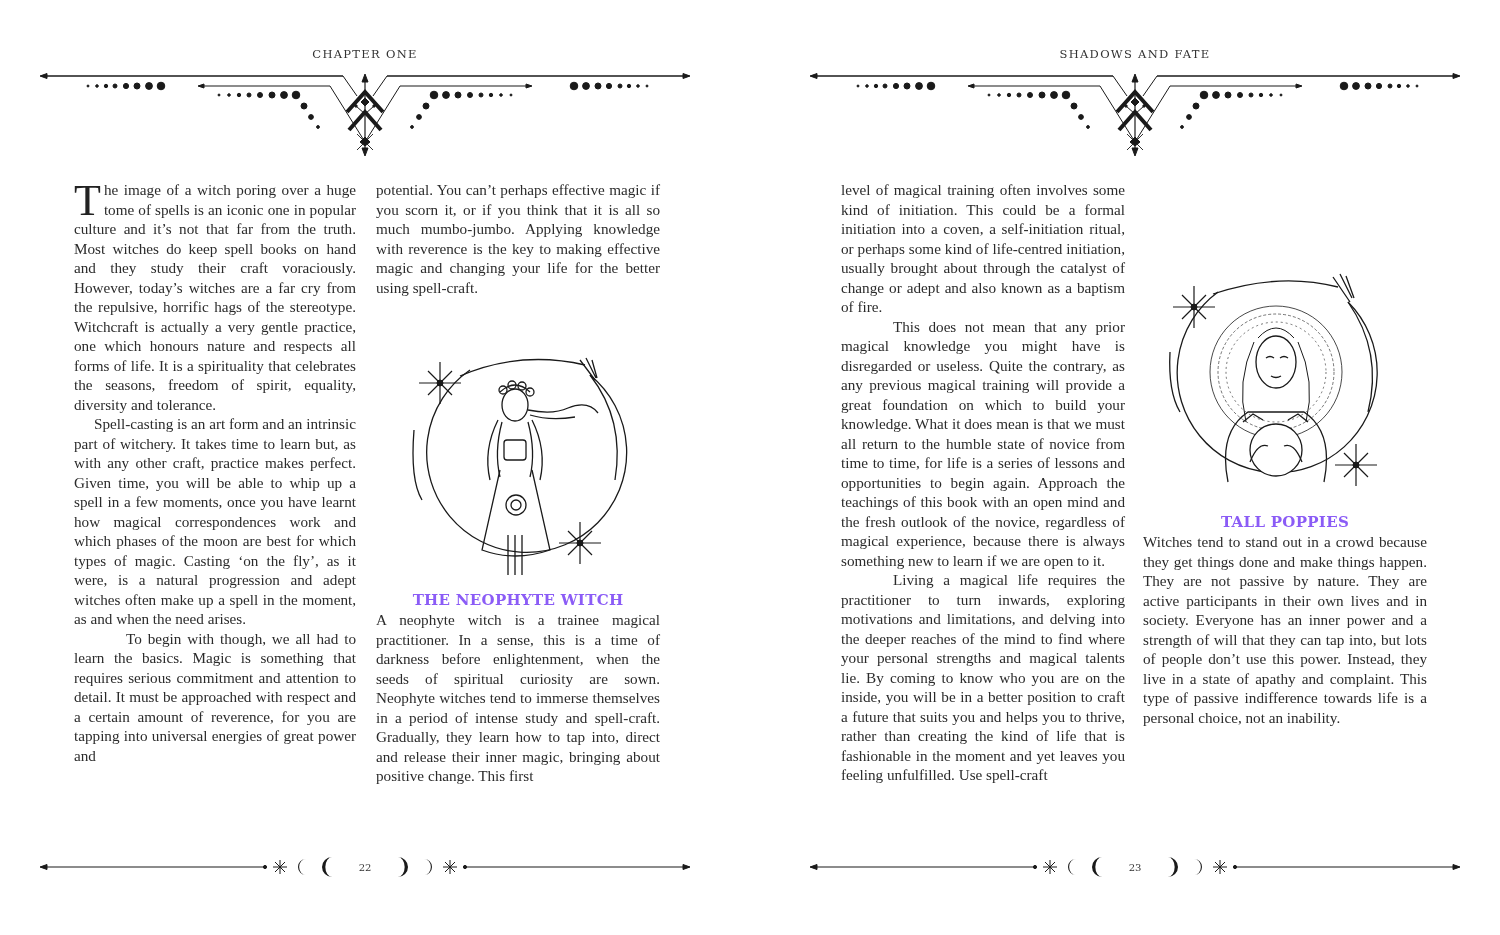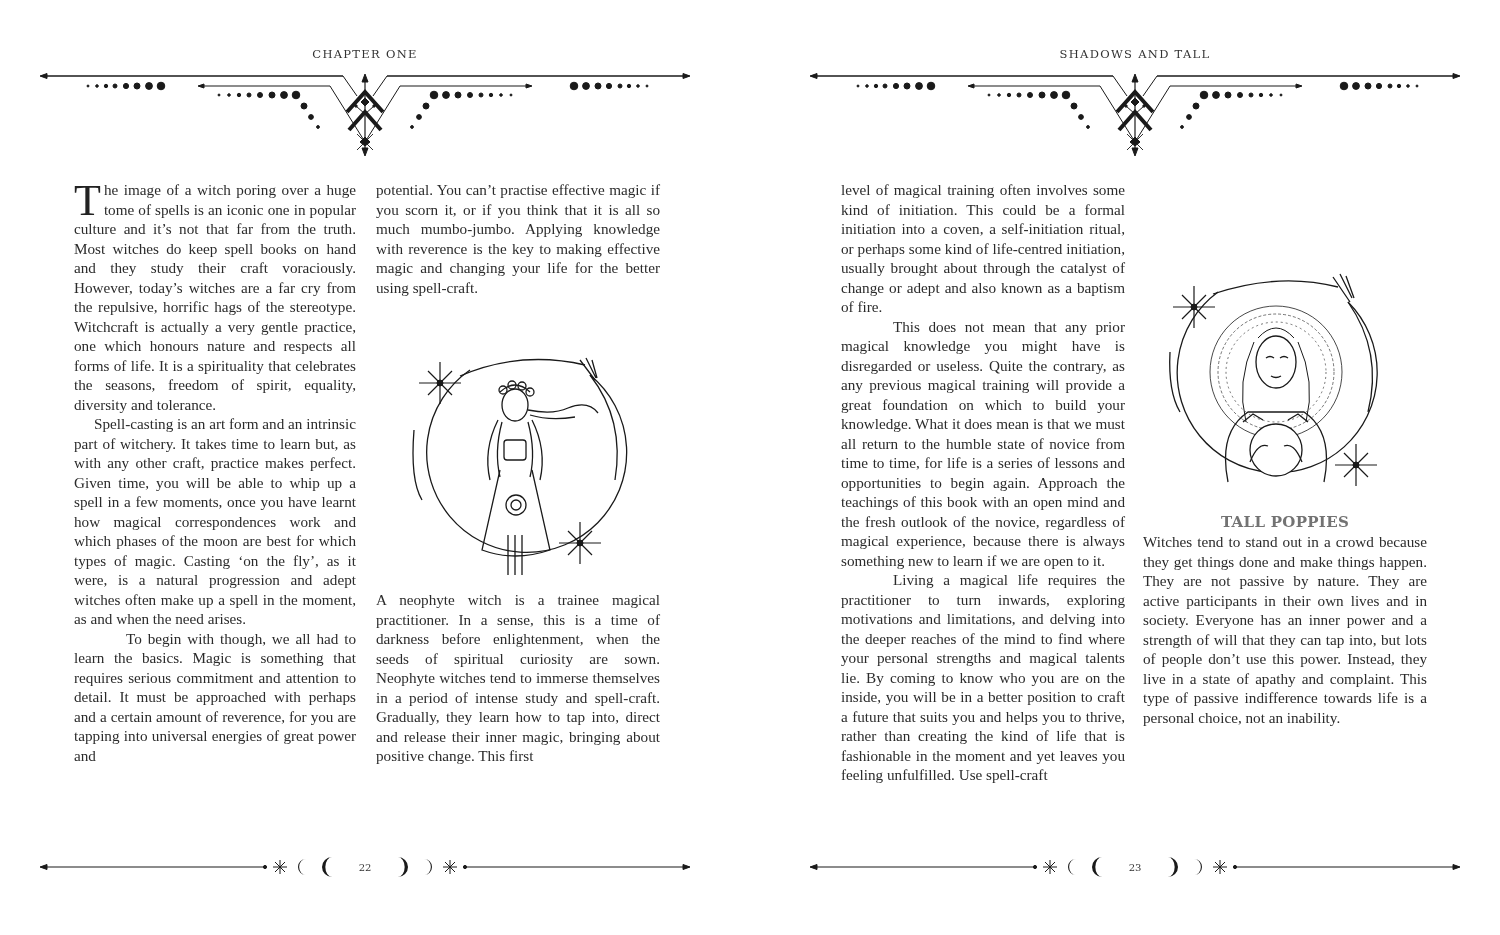--- a/index.html
+++ b/index.html
@@ -12,21 +12,21 @@
                   letter-spacing:1.3px; color:#333; text-align:center; }
   .ornament { position:absolute; top:62px; }
   .footer { position:absolute; top:853px; }
   .folio { font-family:"DejaVu Serif",serif; font-size:10px; fill:#333; }
   .col { position:absolute; font-size:15.2px; line-height:19.5px; color:#2b2b2b; }
   .col p { margin:0; text-align:justify; }
   .col p.indent { text-indent:20px; }
   .col p.bigindent { text-indent:52px; }
   .dropcap { float:left; font-size:44px; line-height:34px; margin:4px 3px 0 0; color:#222; }
   .subhead { font-family:"DejaVu Serif",serif; font-weight:bold; font-size:15px; text-align:center;
-             letter-spacing:0.3px; color:#737373; margin:0; line-height:20px; }
+             letter-spacing:0.3px; color:#8b5cf6; margin:0; line-height:20px; }
   .illus { position:absolute; }
 </style>
 </head>
 <body>
 
 <div class="page left">
   <div class="running-head" style="left:0;width:730px;">CHAPTER ONE</div>
 
   <svg class="ornament" width="730" height="95" viewBox="0 0 730 95">
     <g stroke="#1a1a1a" fill="#1a1a1a">
@@ -92,25 +92,25 @@
       <circle cx="356" cy="44" r="1.2"></circle>
         <circle cx="374" cy="44" r="1.2"></circle>
       <line x1="357" y1="72" x2="373" y2="88" stroke-width="0.9"></line>
       <line x1="373" y1="72" x2="357" y2="88" stroke-width="0.9"></line>
     </g>
   </svg>
 
   <div class="col" style="left:74px; top:180px; width:282px;">
     <p><span class="dropcap">T</span><span>he image of a witch poring over a huge tome of spells is an iconic one in popular culture and it’s not that far from the truth. Most witches do keep spell books on hand and they study their craft voraciously. However, today’s witches are a far cry from the repulsive, horrific hags of the stereotype. Witchcraft is actually a very gentle practice, one which honours nature and respects all forms of life. It is a spirituality that celebrates the seasons, freedom of spirit, equality, diversity and tolerance.</span></p>
     <p class="indent">Spell-casting is an art form and an intrinsic part of witchery. It takes time to learn but, as with any other craft, practice makes perfect. Given time, you will be able to whip up a spell in a few moments, once you have learnt how magical correspondences work and which phases of the moon are best for which types of magic. Casting ‘on the fly’, as it were, is a natural progression and adept witches often make up a spell in the moment, as and when the need arises.</p>
-    <p class="bigindent">To begin with though, we all had to learn the basics. Magic is something that requires serious commitment and attention to detail. It must be approached with perhaps and a certain amount of reverence, for you are tapping into universal energies of great power and</p>
+    <p class="bigindent">To begin with though, we all had to learn the basics. Magic is something that requires serious commitment and attention to detail. It must be approached with respect and a certain amount of reverence, for you are tapping into universal energies of great power and</p>
   </div>
 
   <div class="col" style="left:376px; top:180px; width:284px;">
-    <p>potential. You can’t practise effective magic if you scorn it, or if you think that it is all so much mumbo-jumbo. Applying knowledge with reverence is the key to making effective magic and changing your life for the better using spell-craft.</p>
+    <p>potential. You can’t perhaps effective magic if you scorn it, or if you think that it is all so much mumbo-jumbo. Applying knowledge with reverence is the key to making effective magic and changing your life for the better using spell-craft.</p>
   </div>
 
   <svg class="illus" style="left:400px; top:340px;" width="240" height="240" viewBox="0 0 240 240">
     <g fill="none" stroke="#1a1a1a" stroke-width="1.3">
       <path d="M70,30 A100,100 0 1,0 190,35"></path>
       <path d="M60,36 Q120,10 185,25"></path>
       <path d="M190,35 Q225,80 215,140"></path>
       <path d="M14,90 Q10,140 22,160"></path>
       <path d="M180,20 L195,40 M186,18 L196,38 M192,20 L197,38"></path>
 
@@ -134,20 +134,21 @@
     </g>
     <g fill="#1a1a1a" stroke="#1a1a1a">
       <circle cx="40" cy="43" r="3"></circle>
       <path d="M40,22 L40,64 M19,43 L61,43 M28,31 L52,55 M52,31 L28,55" stroke-width="1.2"></path>
       <circle cx="180" cy="203" r="3"></circle>
       <path d="M180,182 L180,224 M159,203 L201,203 M168,191 L192,215 M192,191 L168,215" stroke-width="1.2"></path>
     </g>
   </svg>
 
   <div class="col" style="left:376px; top:590px; width:284px;">
+    <h3 class="subhead">THE NEOPHYTE WITCH</h3>
     <p>A neophyte witch is a trainee magical practitioner. In a sense, this is a time of darkness before enlightenment, when the seeds of spiritual curiosity are sown. Neophyte witches tend to immerse themselves in a period of intense study and spell-craft. Gradually, they learn how to tap into, direct and release their inner magic, bringing about positive change. This first</p>
   </div>
 
   <svg class="footer" width="730" height="30" viewBox="0 0 730 30">
     <g stroke="#1a1a1a" fill="#1a1a1a">
       <line x1="42" y1="14" x2="265" y2="14" stroke-width="1.2"></line>
       <polygon points="40,14 47,11.5 47,16.5"></polygon>
       <circle cx="265" cy="14" r="1.6"></circle>
       <line x1="465" y1="14" x2="688" y2="14" stroke-width="1.2"></line>
       <polygon points="690,14 683,11.5 683,16.5"></polygon>
@@ -159,21 +160,21 @@
       <path d="M306,6 a8,8 0 1,0 0,16 a6,7 0 1,1 0,-16z"></path>
       <path d="M332,4 a10,10 0 1,0 0,20 a6,9 0 1,1 0,-20z"></path>
       <path d="M398,4 a10,10 0 1,1 0,20 a6,9 0 1,0 0,-20z"></path>
       <path d="M424,6 a8,8 0 1,1 0,16 a6,7 0 1,0 0,-16z"></path>
     </g>
     <text class="folio" x="365" y="18" text-anchor="middle">22</text>
   </svg>
 </div>
 
 <div class="page right">
-  <div class="running-head" style="left:0;width:730px;">SHADOWS AND TALL</div>
+  <div class="running-head" style="left:0;width:730px;">SHADOWS AND FATE</div>
 
   <svg class="ornament" width="730" height="95" viewBox="0 0 730 95">
     <g stroke="#1a1a1a" fill="#1a1a1a">
       <line x1="42" y1="14" x2="343" y2="14" stroke-width="1.3"></line>
       <polygon points="40,14 47,11.5 47,16.5"></polygon>
       <line x1="387" y1="14" x2="688" y2="14" stroke-width="1.3"></line>
       <polygon points="690,14 683,11.5 683,16.5"></polygon>
       <line x1="200" y1="24" x2="330" y2="24" stroke-width="1.1"></line>
       <polygon points="198,24 204,22 204,26"></polygon>
       <line x1="400" y1="24" x2="530" y2="24" stroke-width="1.1"></line>

